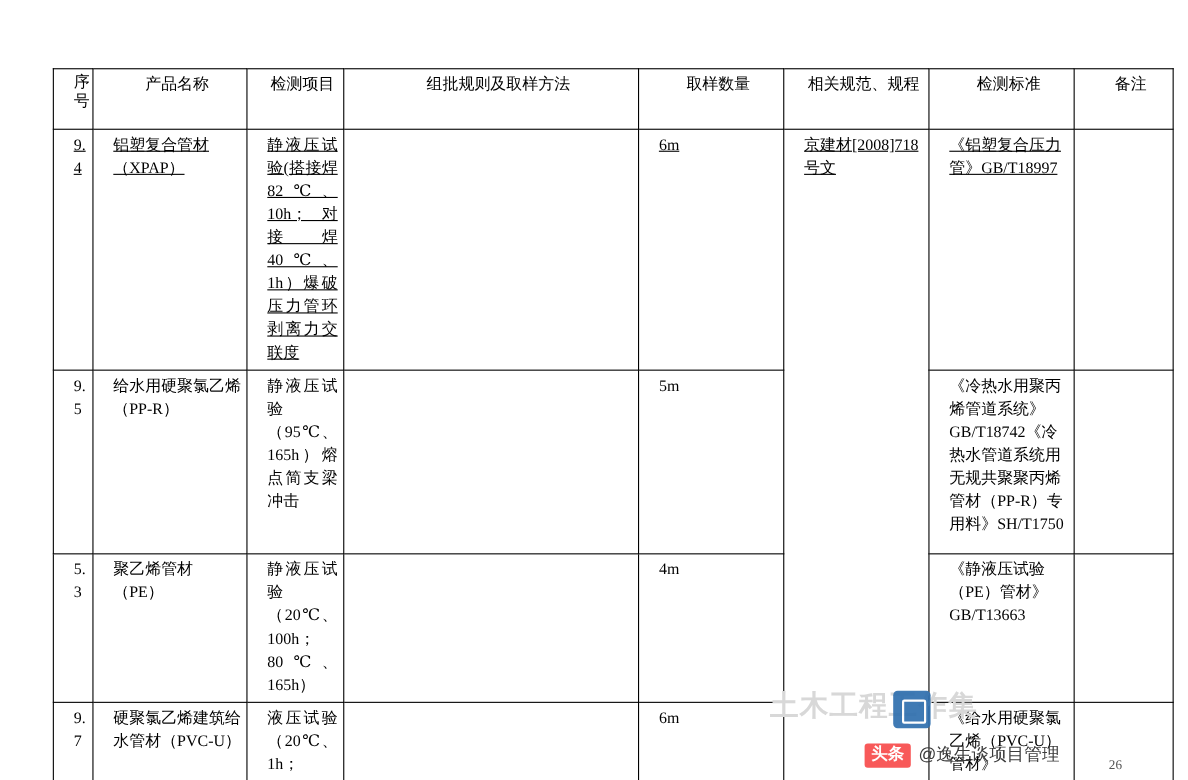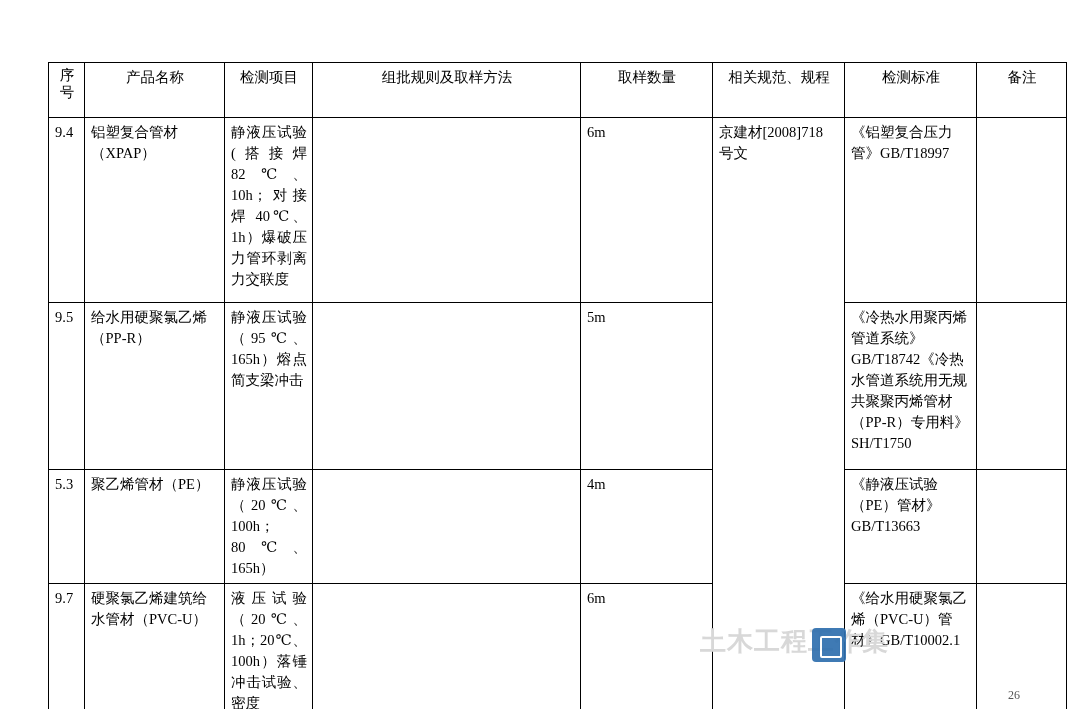--- a/index.html
+++ b/index.html
@@ -31,21 +31,21 @@
   table.doc-table {
     border-collapse: collapse;
     width: 984px;
     table-layout: fixed;
     font-size: 14.5px;
     line-height: 1.45;
   }
   table.doc-table td, table.doc-table th {
     border: 1px solid #000;
     vertical-align: top;
-    padding: 4px 5px 4px 6px;
+    padding: 4px 5px 4px 18px;
     font-weight: normal;
     word-break: break-word;
   }
   thead td {
     text-align: center;
     vertical-align: middle;
     height: 46px;
     padding: 3px 4px;
   }
   .c-seq { width: 36px; }
@@ -57,21 +57,21 @@
   .c-std { width: 132px; }
   .c-note { width: 90px; }
 
   .seq-cell {
     text-align: left;
     padding-left: 7px;
   }
   .hdr-two-line {
     line-height: 1.15;
   }
-  .row-1 td { height: 176px; }
+  .row-1 td { height: 176px; text-decoration: underline; }
   .row-2 td { height: 158px; margin-left: 32px; }
   .row-3 td { height: 88px; }
   .row-4 td { height: 128px; }
 
   .justified {
     text-align: justify;
     text-align-last: left;
   }
   .item-cell {
     letter-spacing: 0px;
@@ -208,15 +208,19 @@
           <td>《给水用硬聚氯乙烯（PVC-U）管材》GB/T10002.1</td>
           <td></td>
         </tr>
       </tbody>
     </table>
   </div>
 
   <div class="wm-main">土木工程工作集</div>
   <div class="qr-chip"></div>
 
+  <div class="toutiao-bar">
+    <span class="toutiao-logo">头条</span>
+    <span class="toutiao-name">@逸生谈项目管理</span>
+  </div>
 
   <div class="page-num">26</div>
 </div>
 
 </body></html>

